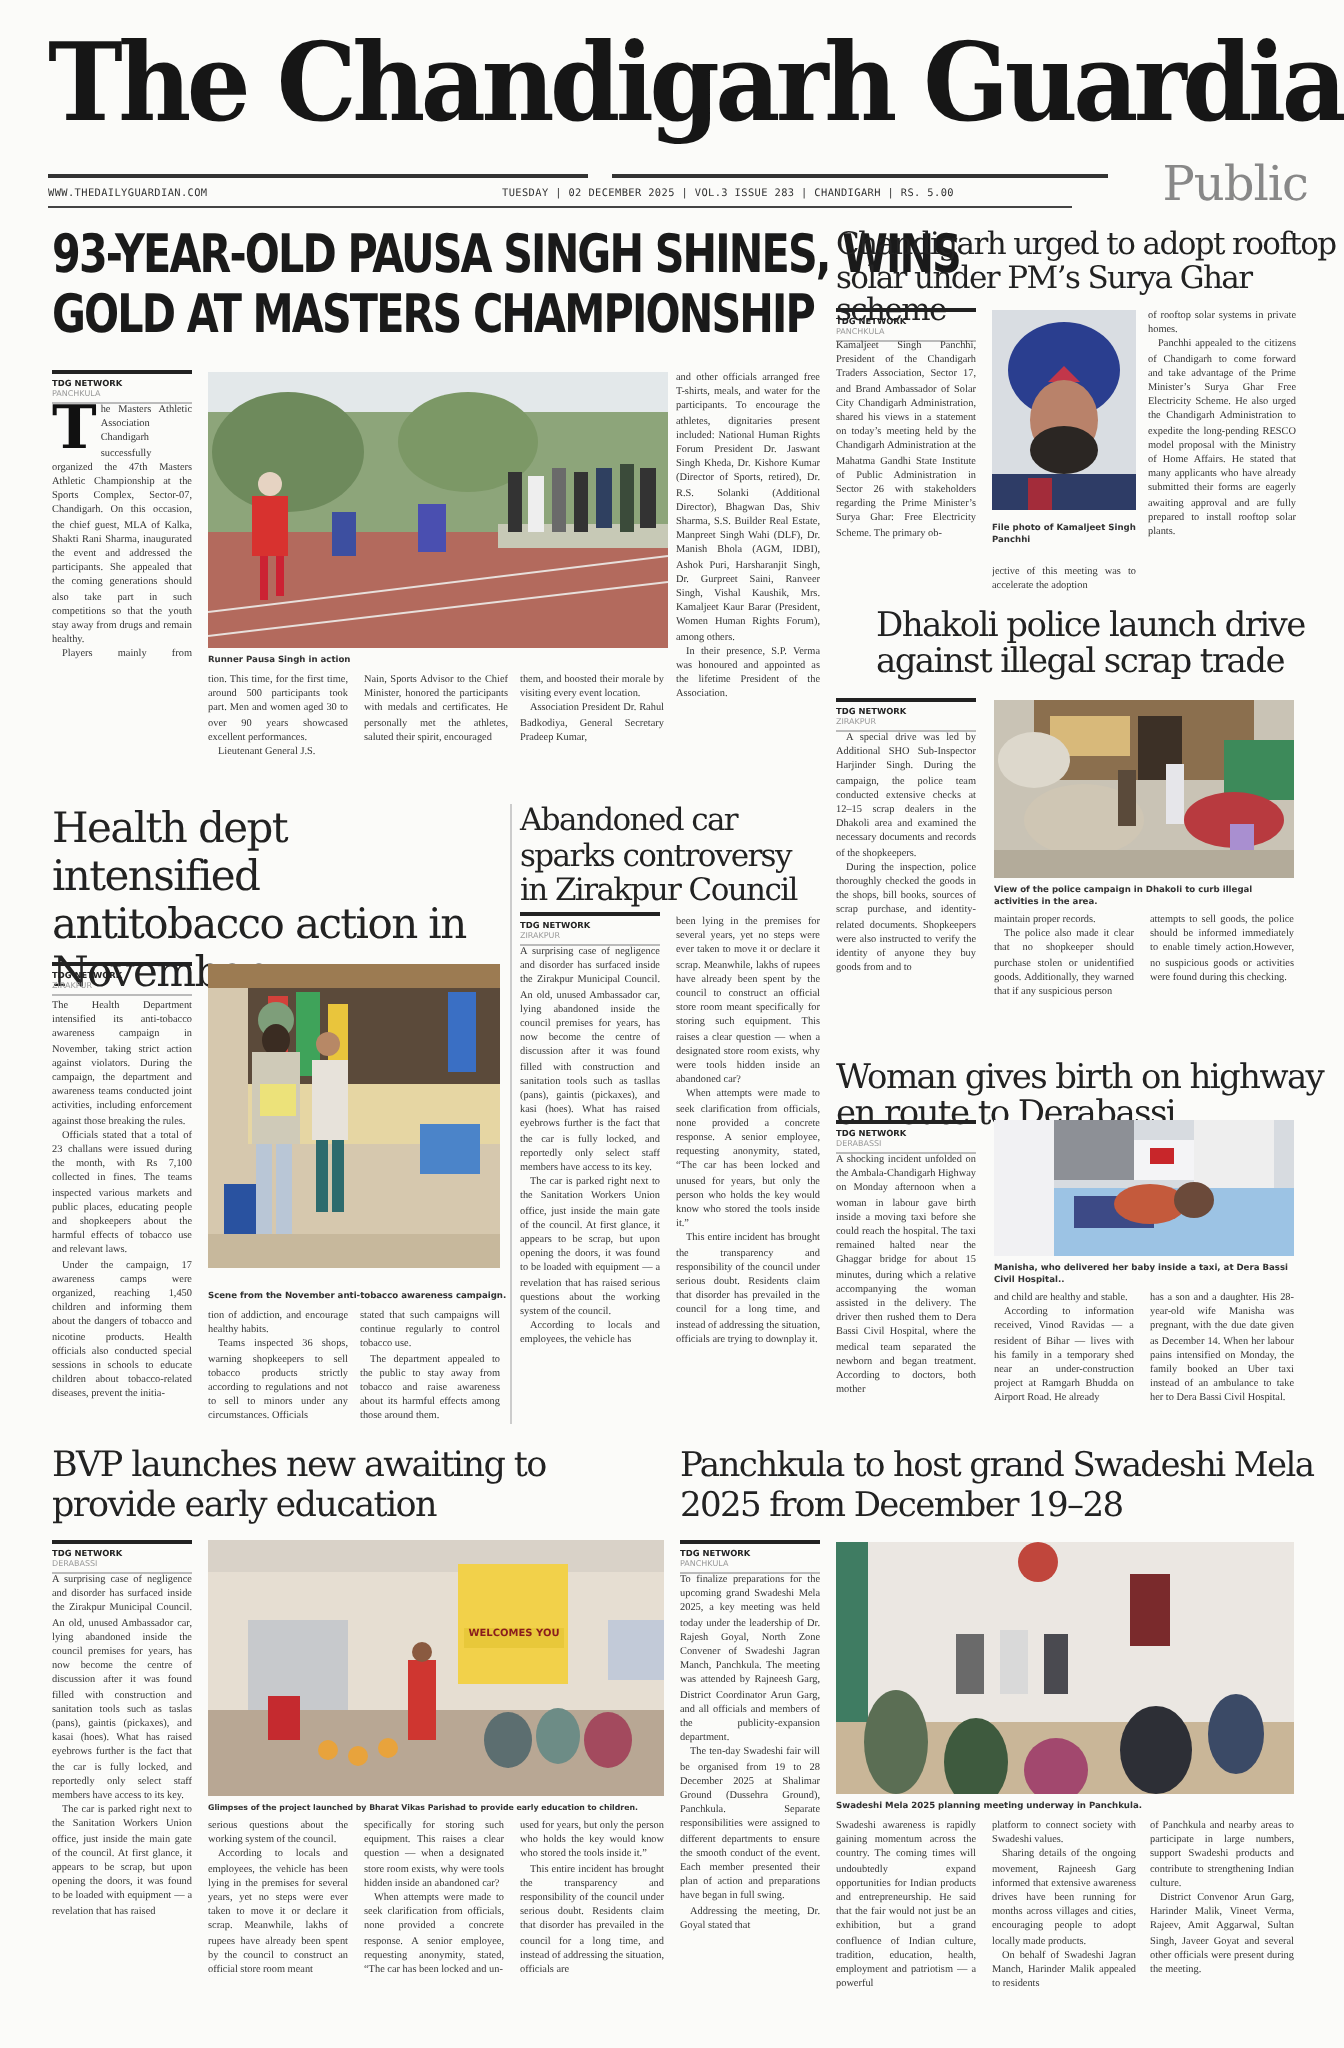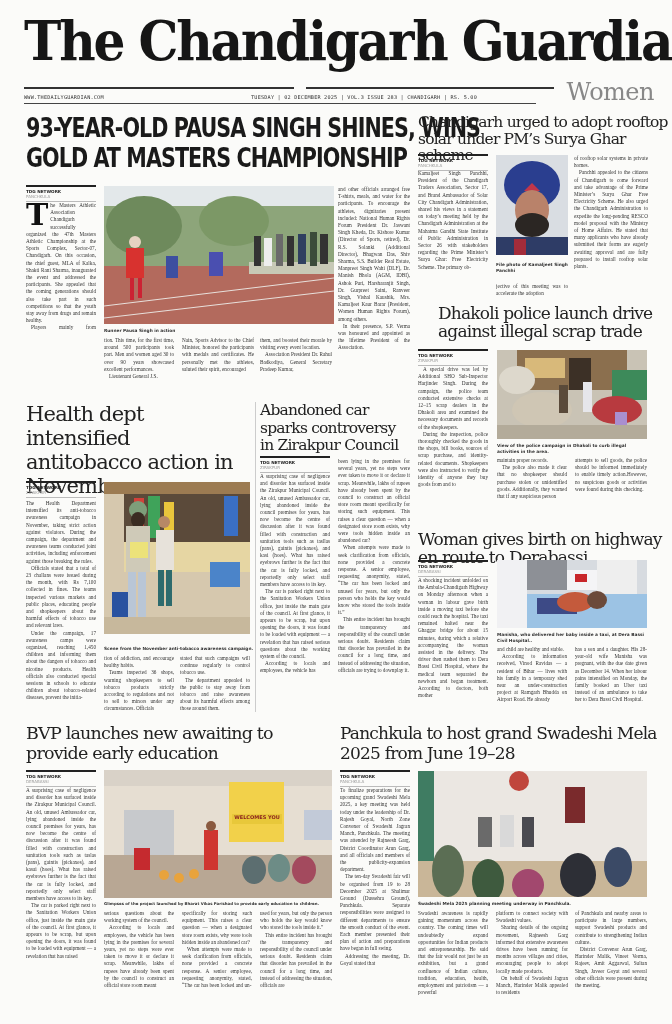--- a/index.html
+++ b/index.html
@@ -37,21 +37,21 @@
 <body>
 
 <header class="masthead">
   <div class="mast-title">The Chandigarh Guardian</div>
   <div class="mast-rule r1"></div>
   <div class="mast-rule r2"></div>
   <div class="mast-meta">
     <span class="mast-url">WWW.THEDAILYGUARDIAN.COM</span>
     <span class="mast-issue">TUESDAY  | 02 DECEMBER 2025 | VOL.3 ISSUE 283 | CHANDIGARH | RS. 5.00</span>
   </div>
-  <div class="mast-review">Women</div>
+  <div class="mast-review">Public</div>
   <div class="mast-bottom"></div>
 </header>
 
 <article>
   <div style="position:absolute;left:26px;top:113px;width:390px;">
     <div class="hd-cond" style="font-size:26.5px;line-height:30px;">93-YEAR-OLD PAUSA SINGH SHINES, WINS</div>
     <div class="hd-cond" style="font-size:26.5px;line-height:30px;">GOLD AT MASTERS CHAMPIONSHIP</div>
   </div>
   <div class="byline" style="left:26px;top:185px;width:70px;">
     <div class="net">TDG NETWORK</div>
@@ -319,21 +319,21 @@
     <p class="first">specifically for storing such equipment. This raises a clear question — when a designated store room exists, why were tools hidden inside an abandoned car?</p>
     <p>When attempts were made to seek clarification from officials, none provided a concrete response. A senior employee, requesting anonymity, stated, “The car has been locked and un-</p>
   </div>
   <div class="col" style="left:260px;top:910px;width:72px;height:104px;">
     <p class="first">used for years, but only the person who holds the key would know who stored the tools inside it.”</p>
     <p>This entire incident has brought the transparency and responsibility of the council under serious doubt. Residents claim that disorder has prevailed in the council for a long time, and instead of addressing the situation, officials are</p>
   </div>
 </article>
 
 <article>
-  <div class="hd-serif" style="position:absolute;left:340px;top:723px;width:332px;font-size:17px;line-height:20px;">Panchkula to host grand Swadeshi Mela 2025 from June 19–28</div>
+  <div class="hd-serif" style="position:absolute;left:340px;top:723px;width:332px;font-size:17px;line-height:20px;">Panchkula to host grand Swadeshi Mela 2025 from December 19–28</div>
   <div class="byline" style="left:340px;top:770px;width:70px;">
     <div class="net">TDG NETWORK</div>
     <div class="loc">PANCHKULA</div>
   </div>
   <div class="col" style="left:340px;top:787px;width:70px;height:226px;">
     <p class="first">To finalize preparations for the upcoming grand Swadeshi Mela 2025, a key meeting was held today under the leadership of Dr. Rajesh Goyal, North Zone Convener of Swadeshi Jagran Manch, Panchkula. The meeting was attended by Rajneesh Garg, District Coordinator Arun Garg, and all officials and members of the publicity-expansion department.</p>
     <p>The ten-day Swadeshi fair will be organised from 19 to 28 December 2025 at Shalimar Ground (Dussehra Ground), Panchkula. Separate responsibilities were assigned to different departments to ensure the smooth conduct of the event. Each member presented their plan of action and preparations have began in full swing.</p>
     <p>Addressing the meeting, Dr. Goyal stated that</p>
   </div>
   <div class="photo" style="left:418px;top:771px;width:229px;height:126px;">

